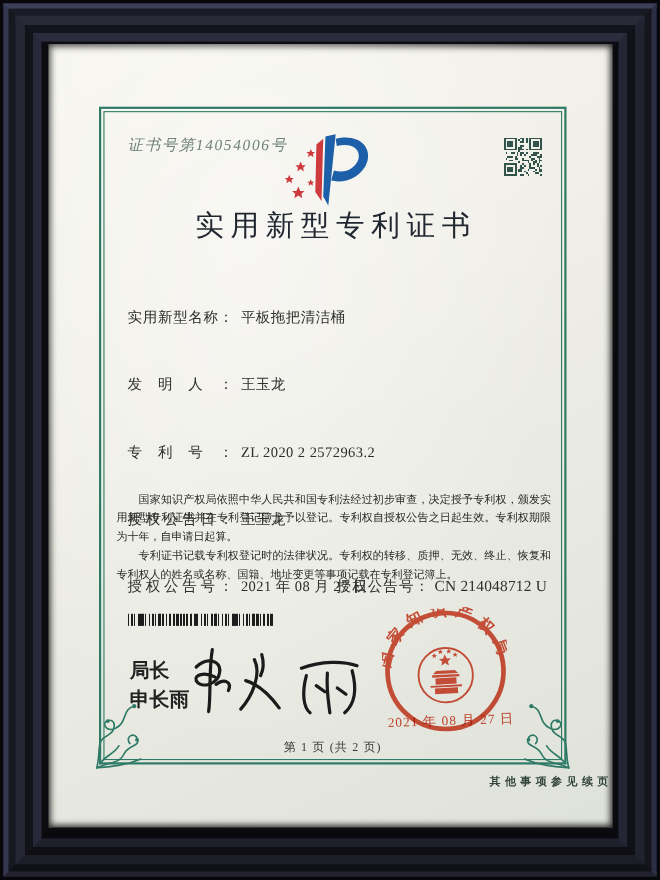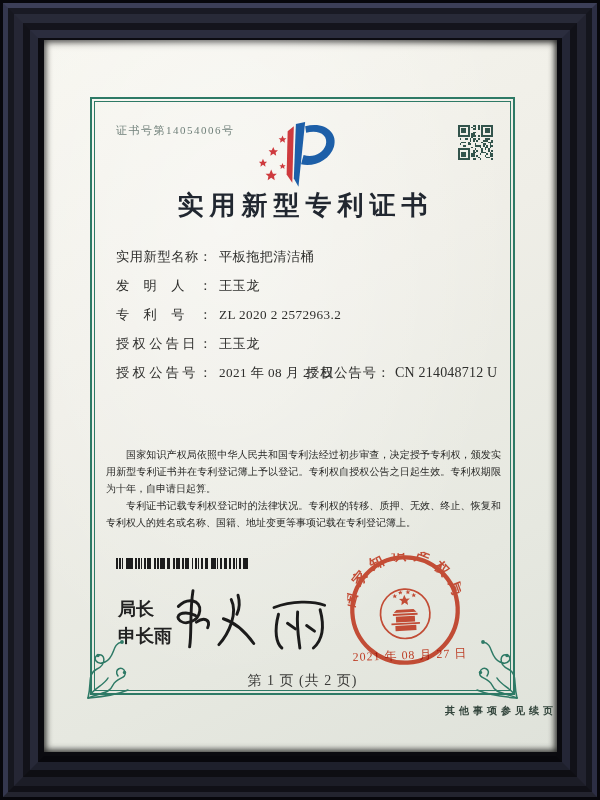--- a/index.html
+++ b/index.html
@@ -29,29 +29,29 @@
     pointer-events:none;}
   
   .cert-border{position:absolute;left:46px;top:57px;right:42px;bottom:57px;
     border:2px solid var(--green);}
   .cert-border::after{content:"";position:absolute;inset:2px;border:1px solid var(--green);
     pointer-events:none;}
   .corner{position:absolute;width:74px;height:74px;}
   .corner.bl{left:-8px;bottom:-9px;}
   .corner.br{right:-8px;bottom:-9px;transform:scaleX(-1);}
   
-  .cert-no{position:absolute;left:24px;top:24px;font-size:11px;color:#70807a;
-    letter-spacing:1.5px;}
+  .cert-no{position:absolute;left:24px;top:24px;font-size:14px;color:#70807a;
+    letter-spacing:1.5px;font-style:italic;}
   .logo{position:absolute;left:50%;margin-left:-56px;top:22px;width:106px;height:72px;}
   .qr{position:absolute;right:20px;top:26px;width:35px;height:35px;}
   .title{position:absolute;top:89px;left:0;right:0;text-align:center;
-    font-size:26px;font-weight:700;letter-spacing:6px;text-indent:6px;color:var(--title-ink);}
+    font-size:26px;font-weight:400;letter-spacing:6px;text-indent:6px;color:var(--title-ink);}
   
   .fields{position:absolute;top:143px;left:24px;right:14px;font-size:13.2px;color:var(--ink);}
-  .frow{position:relative;height:29px;line-height:29px;white-space:nowrap;}
+  .frow{position:relative;height:29px;line-height:29px;white-space:nowrap;margin-top:32px;}
   .flabel{display:inline-block;width:96px;text-align:justify;text-align-last:justify;
     vertical-align:top;}
   .fvalue{margin-left:7px;letter-spacing:.4px;}
   .g2{position:absolute;left:190px;top:0;}
   .g2 .flabel{width:84px;}
   .g2 .fvalue{margin-left:5px;font-size:14px;letter-spacing:.2px;}
   
   .paras{position:absolute;top:347px;left:14px;right:12px;font-size:10px;
     line-height:1.7;color:#282826;text-align:justify;}
   .paras p{margin:0;text-indent:2em;}
@@ -62,21 +62,21 @@
       repeating-linear-gradient(90deg,transparent 0 11px,#1d1d1d 11px 13px,transparent 13px 17px);}
   .officer{position:absolute;top:497px;left:26px;font-family:"Liberation Sans",sans-serif;
     font-weight:700;font-size:18px;color:#222;line-height:27px;}
   .signature{position:absolute;left:74px;top:480px;width:180px;height:84px;}
   .seal{position:absolute;left:256px;top:454px;width:114px;height:114px;
     mix-blend-mode:multiply;opacity:.93;transform:rotate(-3deg);}
   .seal-date{position:absolute;left:250px;top:548px;width:136px;text-align:center;
     color:var(--seal-red);font-size:12px;letter-spacing:1px;transform:rotate(-2deg);
     mix-blend-mode:multiply;}
   .page-ind{position:absolute;top:573px;left:0;right:0;text-align:center;
-    font-size:14px;color:#3b3b39;letter-spacing:1px;}
+    font-size:11px;color:#3b3b39;letter-spacing:1px;}
   .footer-note{position:absolute;left:0;right:0;top:664px;text-align:right;
     font-size:10px;font-weight:700;letter-spacing:4px;color:#33453c;}
   .seal-text{font-size:15px;letter-spacing:7.5px;fill:var(--seal-red);
     font-family:"Liberation Serif","DejaVu Serif",serif;font-weight:700;}
 </style>
 </head>
 <body>
 
 <svg width="0" height="0" style="position:absolute">
   <defs>

